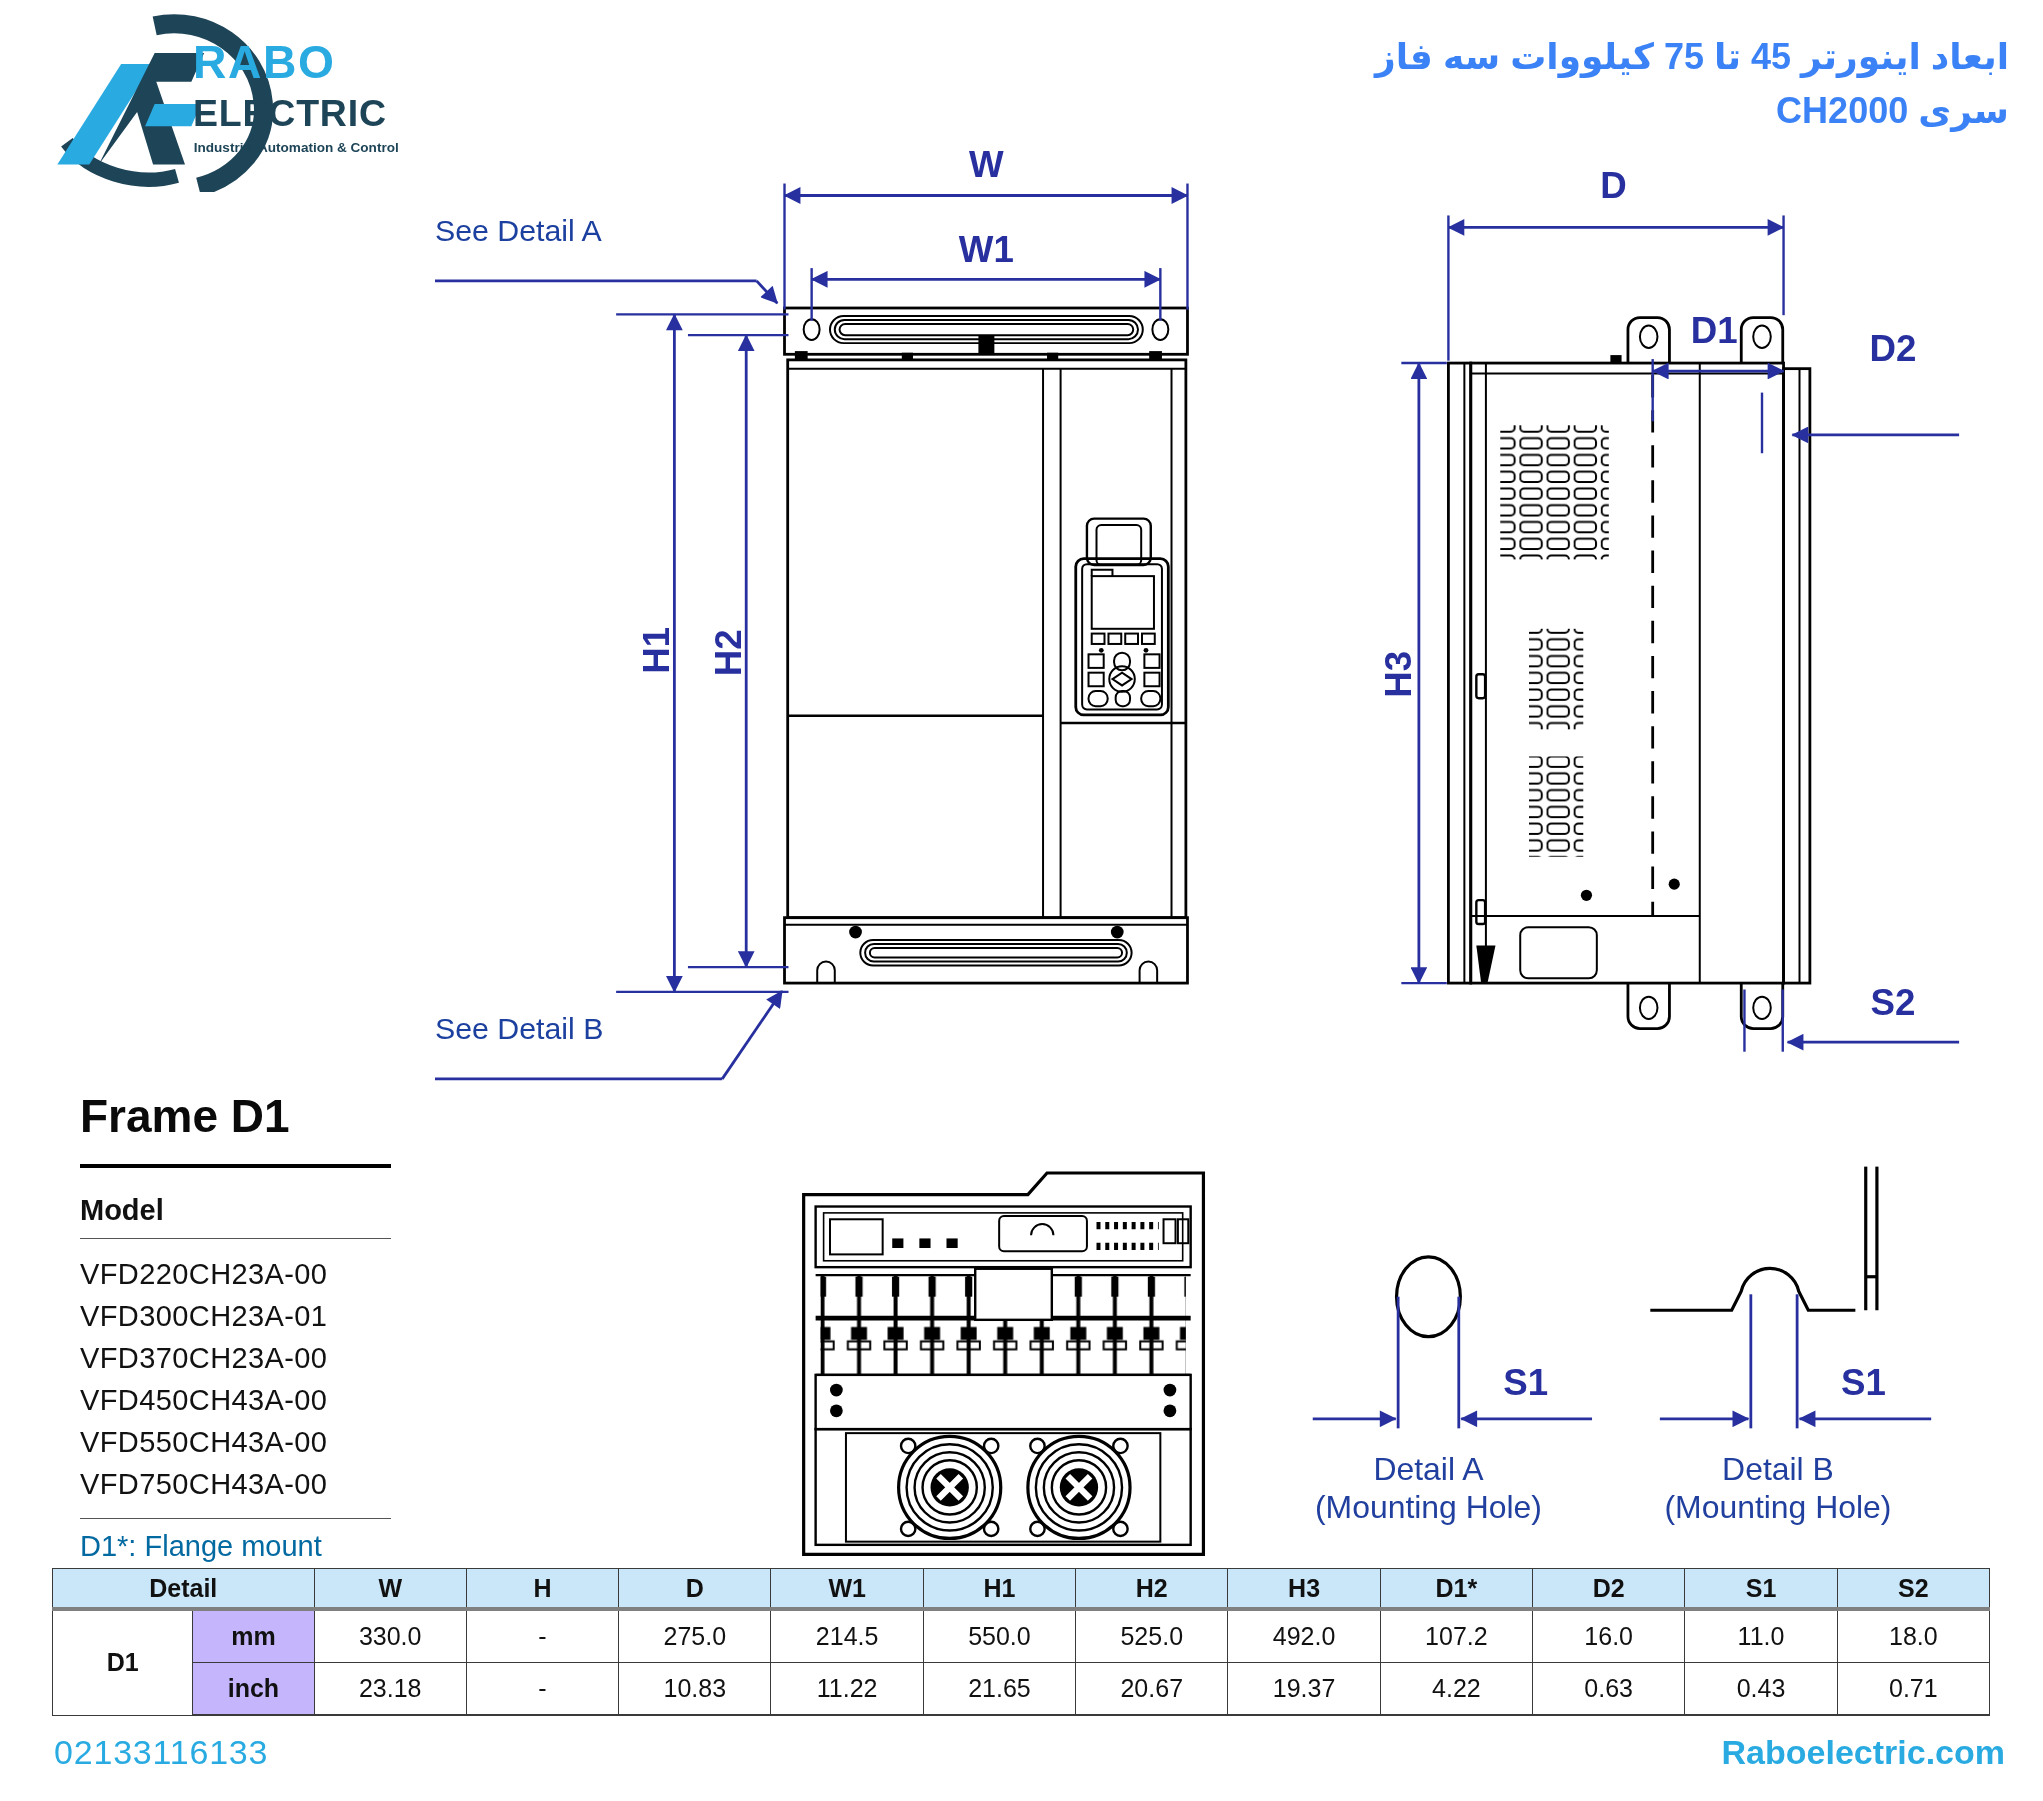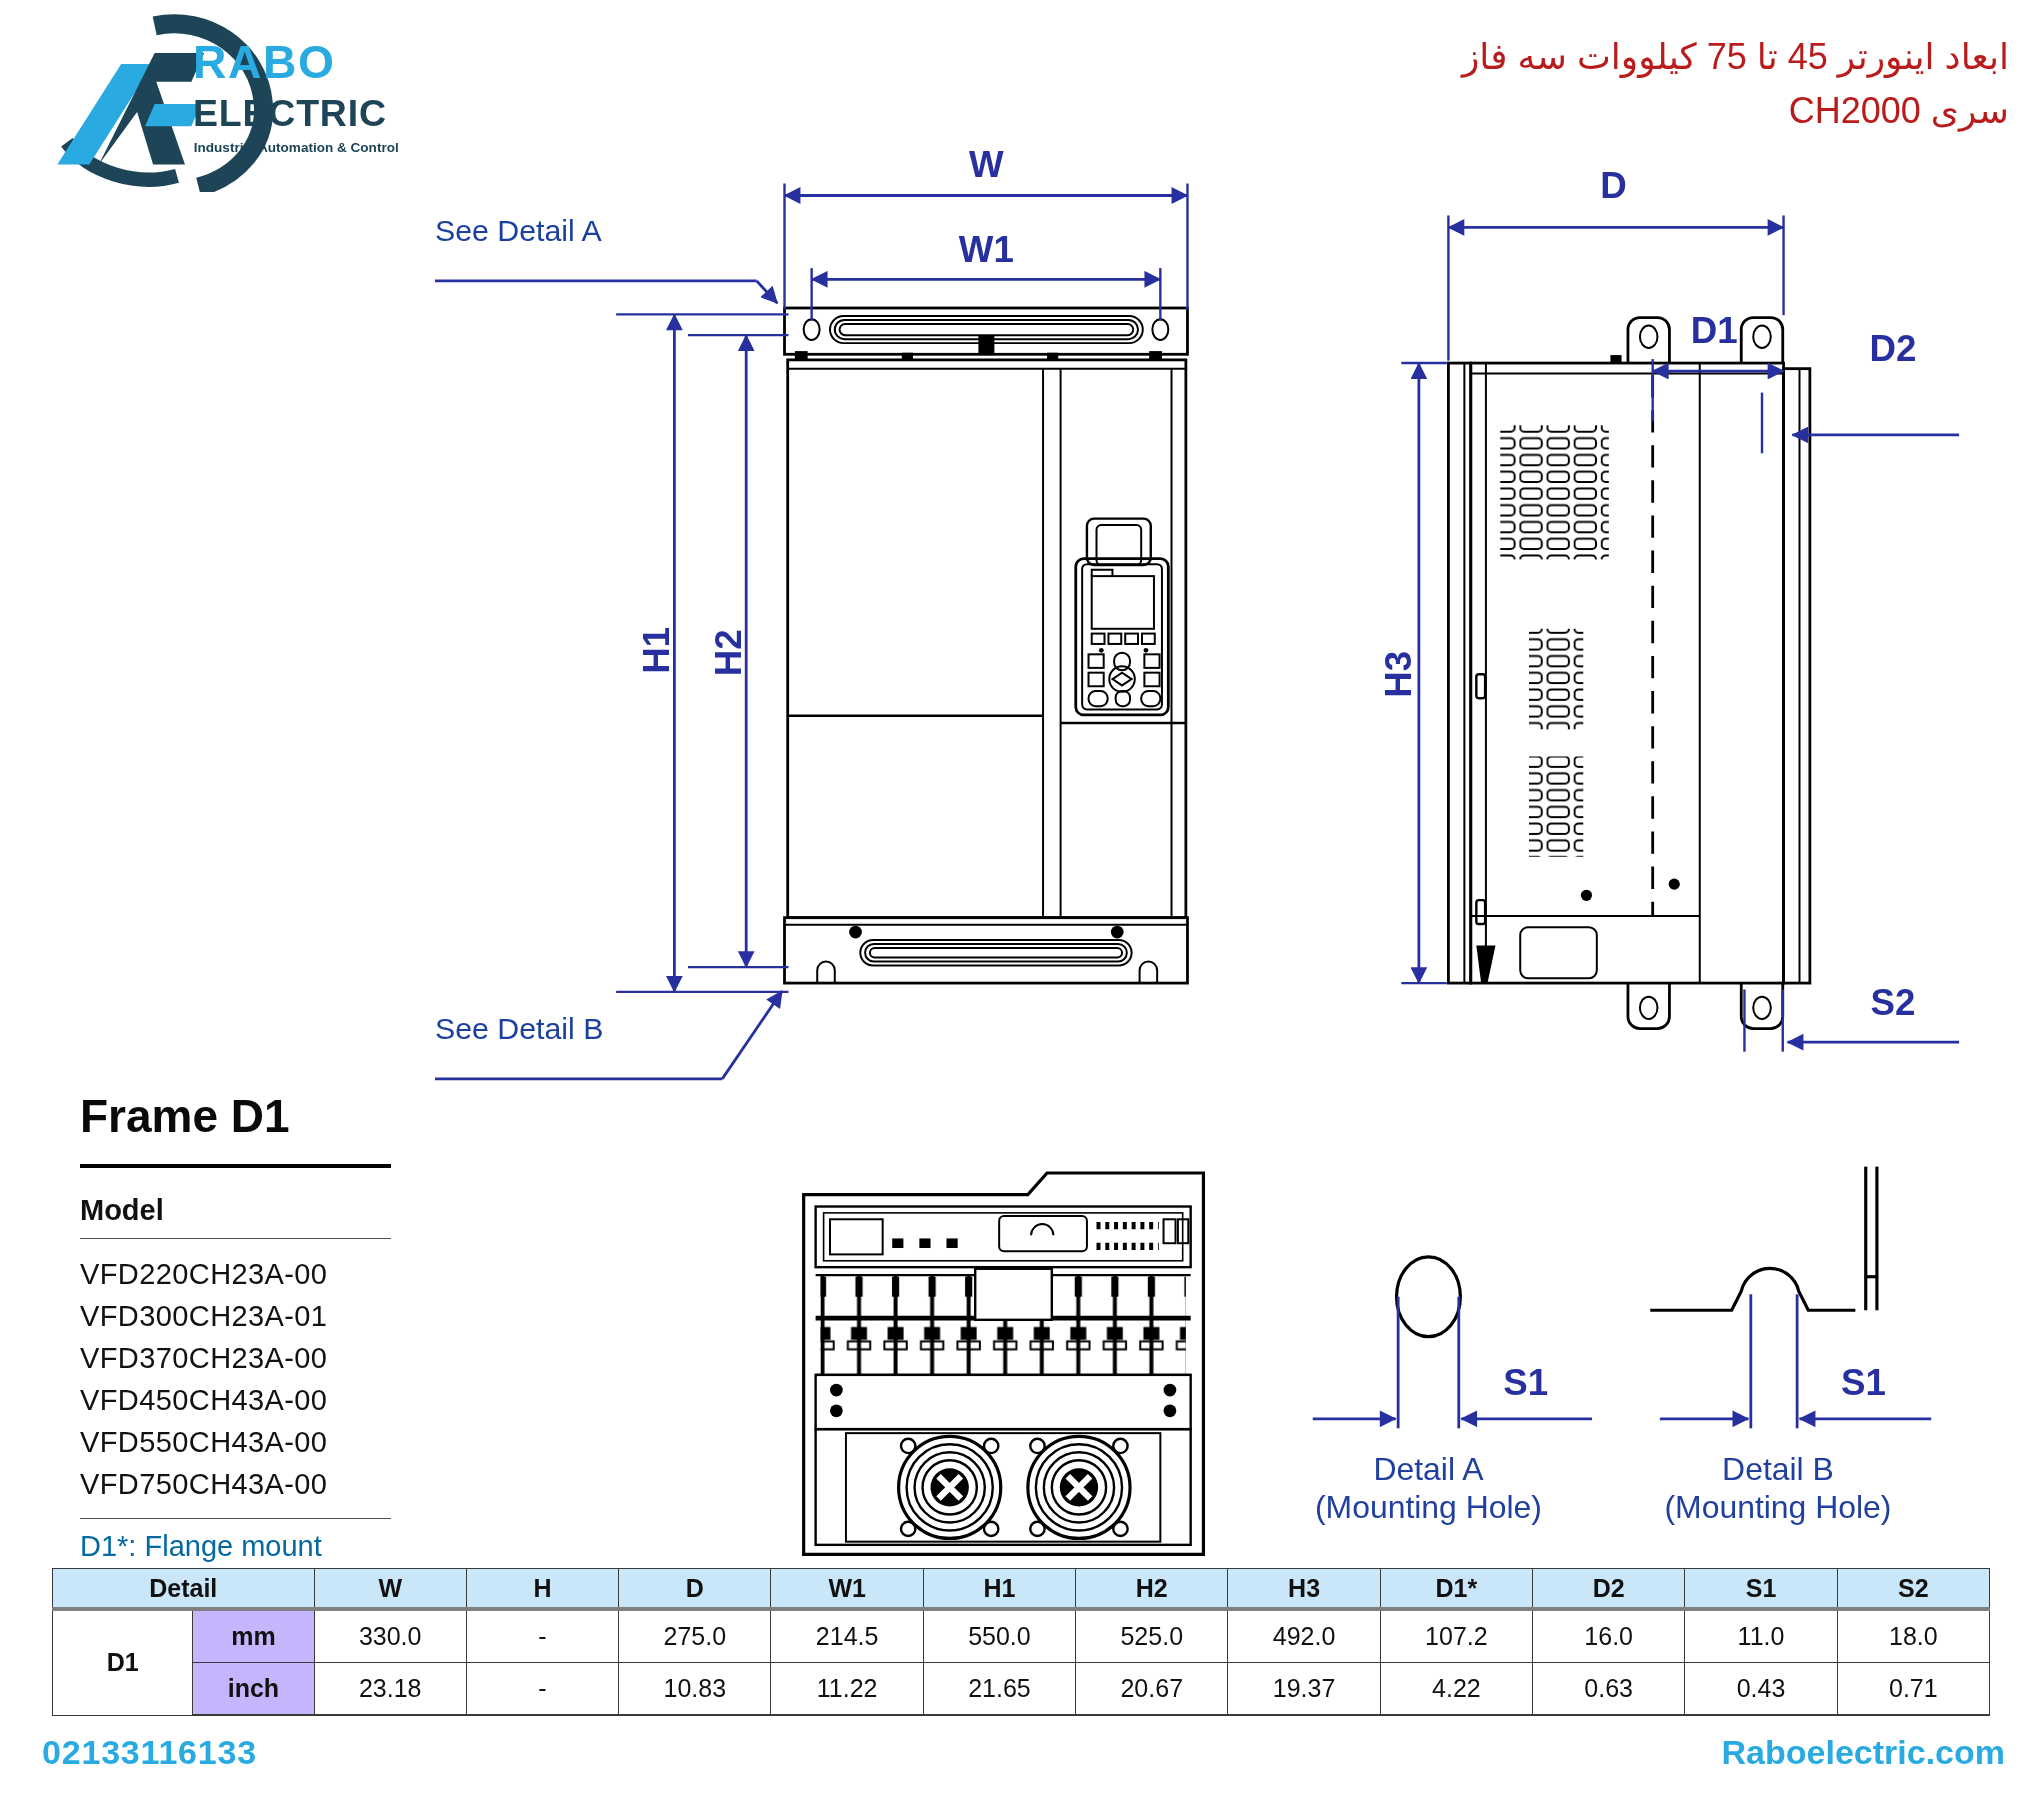--- a/index.html
+++ b/index.html
@@ -7,21 +7,21 @@
     width:2043px;height:1801px;position:relative;background:#ffffff;
     font-family:"Liberation Sans","DejaVu Sans",sans-serif;color:#111;
     overflow:hidden;
   }
   .abs{position:absolute;}
 
   
   .logo{left:35px;top:8px;width:367px;height:184px;}
   .fa-title{
     right:34px;top:30px;width:782px;direction:rtl;text-align:right;
-    font-size:36px;font-weight:400;line-height:1.5;color:#b91c1c;
+    font-size:36px;font-weight:700;line-height:1.5;color:#3b82f6;
   }
 
   
   .drawing{left:0;top:0;width:2043px;height:1564px;}
 
   svg text{font-family:"Liberation Sans","DejaVu Sans",sans-serif;}
   .dim-t{font-size:46px;font-weight:700;fill:#27309e;}
   .leader-t{font-size:38px;font-weight:400;fill:#1c409f;}
   .detail-t{font-size:40px;font-weight:400;fill:#203f9e;}
 
@@ -39,21 +39,21 @@
   th,td{border-right:1.6px solid #3a3a3a;border-left:1.6px solid #3a3a3a;
         text-align:center;vertical-align:middle;font-size:25px;padding:0;}
   thead th{background:#c9e7f8;font-weight:700;height:38px;border-top:1.6px solid #3a3a3a;border-bottom:4.8px solid #808080;}
   tbody td{height:51px;}
   tbody tr.row-mm td{border-bottom:1.6px solid #3a3a3a;}
   tbody tr.row-inch td{border-bottom:2.4px solid #3a3a3a;}
   td.frame-val{font-weight:700;border-bottom:2.4px solid #3a3a3a;}
   td.unit{background:#c4b5fd;font-weight:700;}
 
   
-  .footer-phone{left:42px;top:1733px;font-size:34px;font-weight:700;color:#29abe2;letter-spacing:0.8px;}
+  .footer-phone{left:54px;top:1733px;font-size:34px;font-weight:400;color:#29abe2;letter-spacing:0.8px;}
   .footer-site{right:38px;top:1733px;font-size:34px;font-weight:700;color:#29abe2;}
 </style>
 </head>
 <body>
 
 <svg class="abs logo" viewBox="0 0 460 230">
   <g>
     <path d="M150,22 C215,8 280,52 286,118 C291,172 252,212 205,224" fill="none" stroke="#1d4457" stroke-width="24"></path>
     <path d="M40,168 C68,206 128,224 178,210" fill="none" stroke="#1d4457" stroke-width="18"></path>
     <polygon points="28,196 108,70 148,70 68,196" fill="#29abe2"></polygon>

